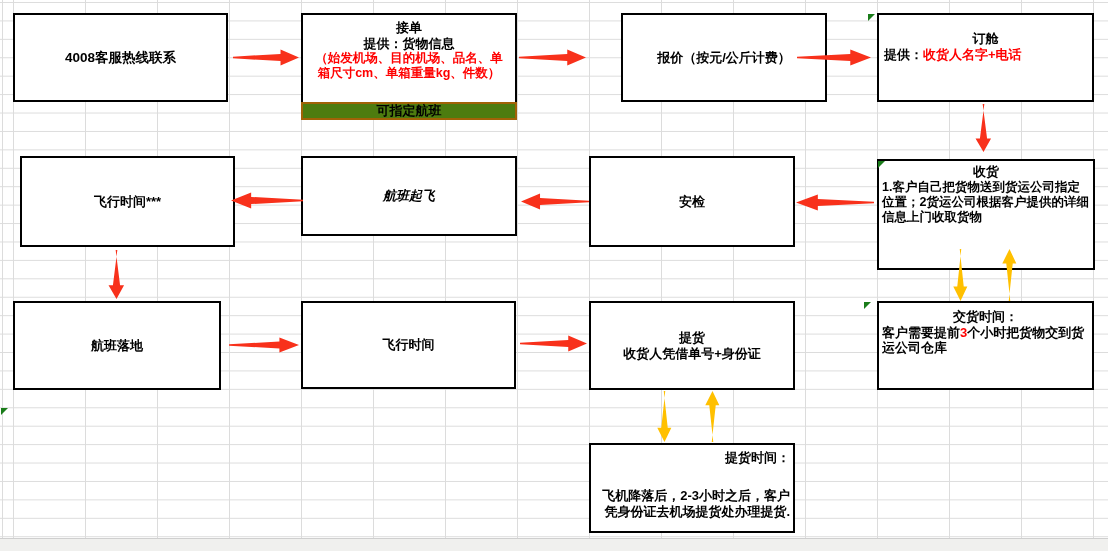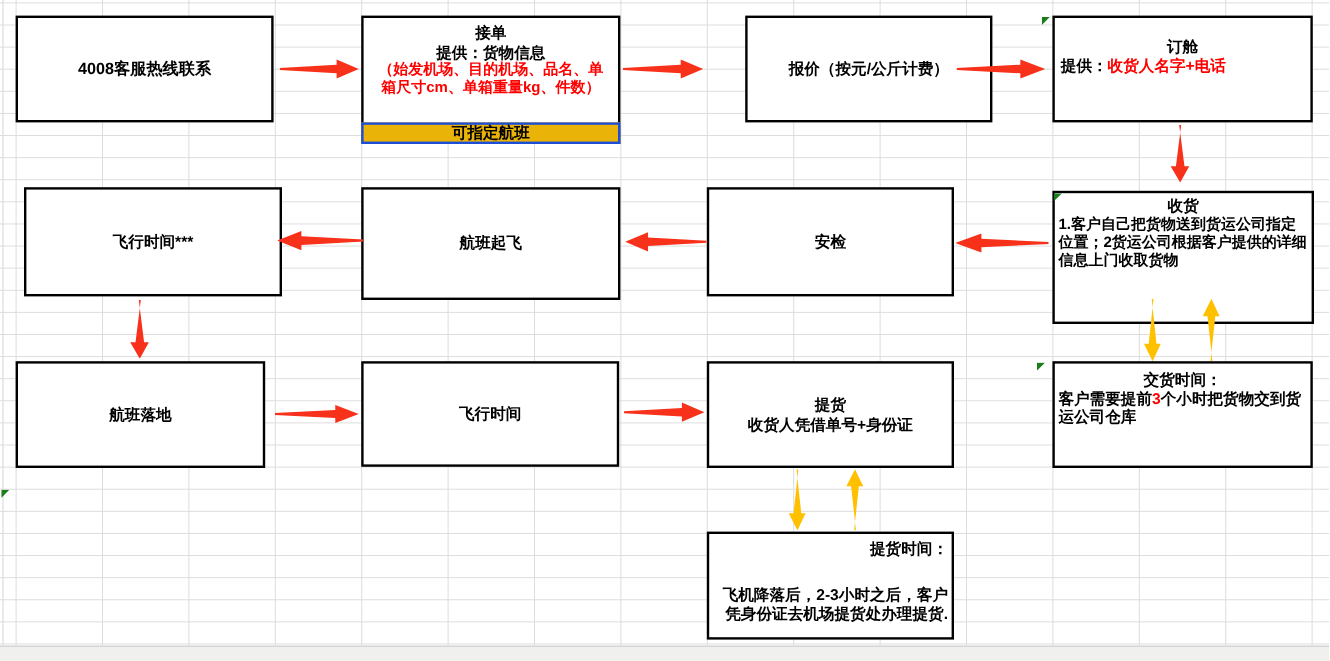--- a/index.html
+++ b/index.html
@@ -32,21 +32,21 @@
   .arrow.yellow{background:var(--yellow-arrow,#ffc000);}
   .arrow-right{clip-path:polygon(0 46%,72% 33%,72% 12%,100% 50%,72% 88%,72% 67%,0 54%);}
   .arrow-left{clip-path:polygon(100% 46%,28% 33%,28% 12%,0 50%,28% 88%,28% 67%,100% 54%);}
   .arrow-down{clip-path:polygon(46% 0,67% 72%,86% 72%,50% 100%,12% 72%,33% 72%,54% 0);}
   .arrow-up{clip-path:polygon(46% 100%,67% 28%,86% 28%,50% 0,12% 28%,33% 28%,54% 100%);}
 
   .flag{position:absolute;width:7px;height:7px;background:var(--green-marker,#1a7c1a);
         clip-path:polygon(0 0,100% 0,0 100%);}
 
   .divider-strip{position:absolute;left:-2px;right:-2px;bottom:-2px;height:18px;
-        border:2px solid #1d4ed8;box-sizing:border-box;background:#eab308;
+        border:2px solid #a16207;box-sizing:border-box;background:#4d7c0f;
         display:flex;align-items:center;justify-content:center;font-size:13px;}
 </style>
 </head>
 <body>
 
 <div id="stage">
   <div id="grid"></div>
   <div id="grid-first-col"></div>
   <div id="footer-band"></div>
 
@@ -72,21 +72,21 @@
     <div>订舱</div>
     <div class="body-left" style="padding-left:5px;">
       <span>提供：</span><span class="red">收货人名字+电话</span>
     </div>
   </div>
 
   <div class="box vcenter" style="left:20px;top:156px;width:215px;height:91px;">
     <span>飞行时间***</span>
   </div>
 
-  <div class="box vcenter" style="left:301px;top:156px;width:216px;height:94px;">
+  <div class="box vcenter" style="left:301px;top:156px;width:216px;height:80px;font-style:italic;">
     <span>航班起飞</span>
   </div>
 
   <div class="box vcenter" style="left:589px;top:156px;width:206px;height:91px;">
     <span>安检</span>
   </div>
 
   <div class="box" style="left:877px;top:159px;width:218px;height:111px;padding-top:3px;">
     <div>收货</div>
     <div class="body-left" style="font-size:12.5px;line-height:15px;">1.客户自己把货物送到货运公司指定位置；2货运公司根据客户提供的详细信息上门收取货物</div>

